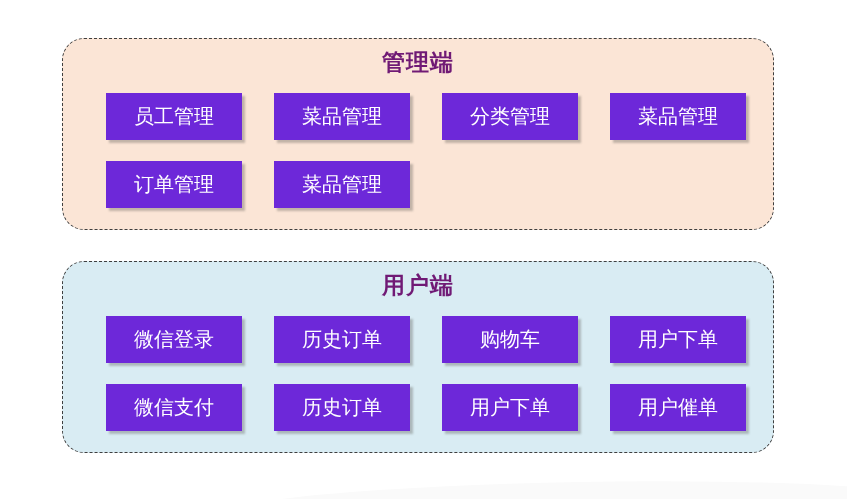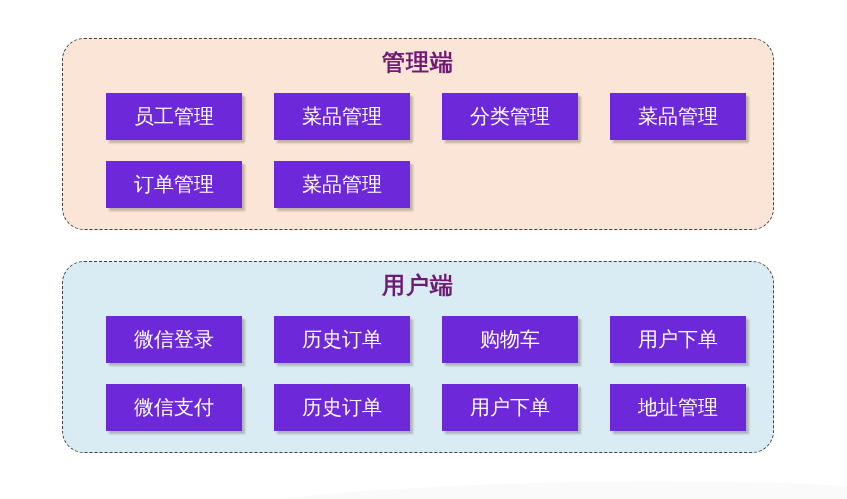--- a/index.html
+++ b/index.html
@@ -93,19 +93,19 @@
   <div class="panel panel-user">
     <div class="panel-title">用户端</div>
     <div class="node-grid">
       <div class="node">微信登录</div>
       <div class="node">历史订单</div>
       <div class="node">购物车</div>
       <div class="node">用户下单</div>
       <div class="node">微信支付</div>
       <div class="node">历史订单</div>
       <div class="node">用户下单</div>
-      <div class="node">地址管理</div>
+      <div class="node">用户催单</div>
     </div>
   </div>
 
   <div class="bottom-glow"></div>
 
 </div>
 
 </body></html>

